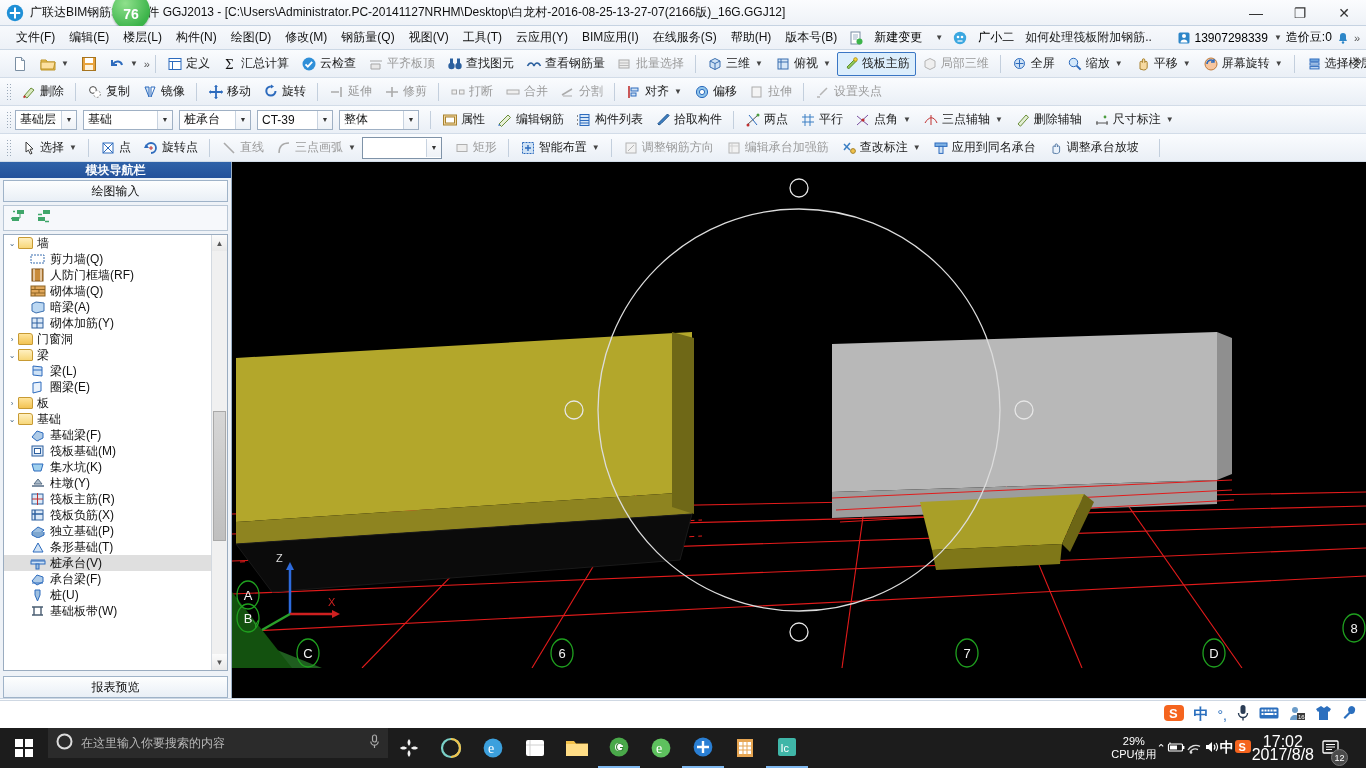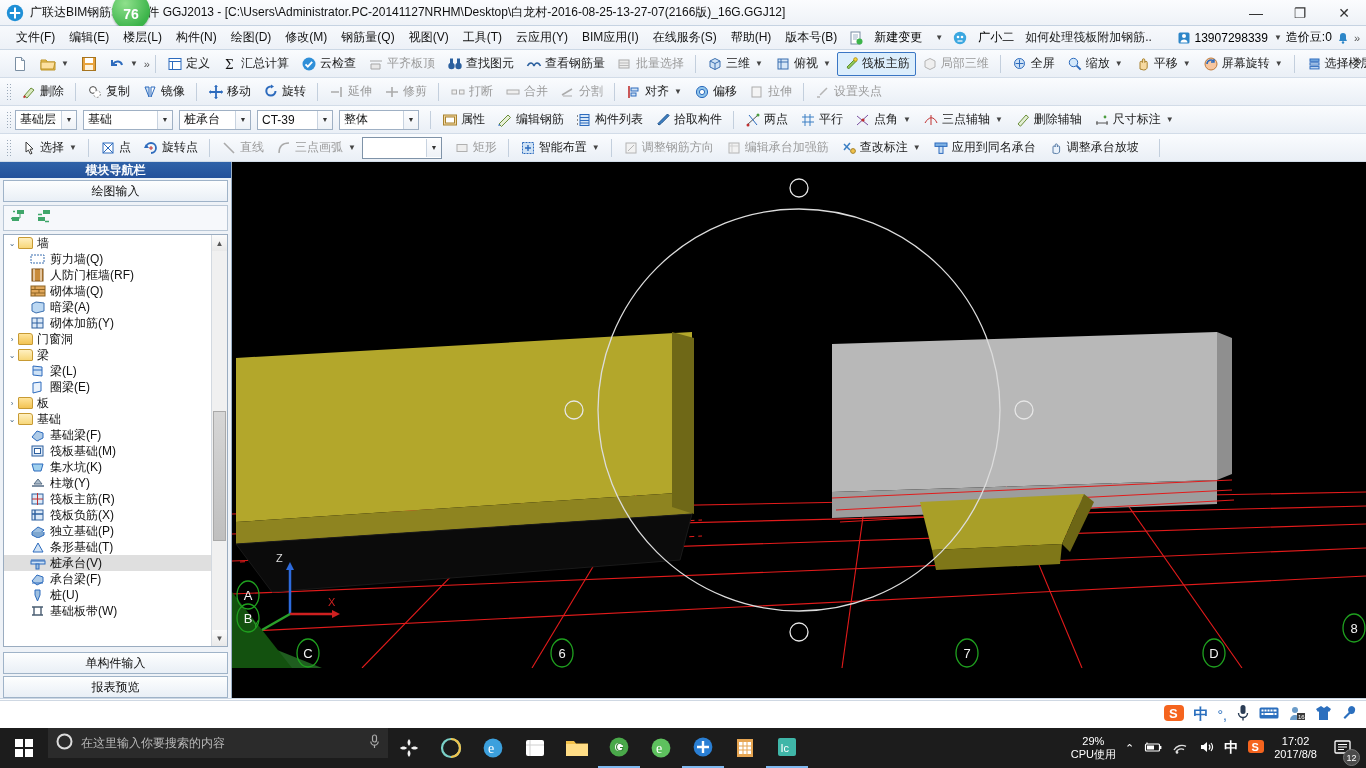--- a/index.html
+++ b/index.html
@@ -163,23 +163,23 @@
     position:absolute; left:0; right:0; bottom:0; height:40px;
     background:#1c1c1c; display:flex; align-items:flex-start;
   }
   .start{ width:48px;height:40px;display:flex;align-items:center;justify-content:center;}
   .searchbox{
     width:340px;height:30px;background:#2b2b2b;display:flex;align-items:center;
     gap:8px;padding:0 8px;color:#b9b9b9;font-size:12px;
   }
   .tbicon{ width:42px;height:40px;display:flex;align-items:center;justify-content:center;}
   .tbicon.run{ border-bottom:2px solid #7fb8ef;}
-  .tb-right{ margin-left:auto; display:flex; align-items:center; gap:9px;
-    color:#fff; font-size:11px; padding-right:6px;}
-  .clock{ text-align:center; line-height:13px; font-size:11px; color:#fff;}
+  .tb-right{ margin-left:auto; display:flex; align-items:center; gap:0;
+    color:#fff; font-size:11px; padding-right:18px;}
+  .clock{ text-align:center; line-height:13px; font-size:16px; color:#fff;}
   .cpu{ text-align:center;line-height:13px;font-size:11px;color:#fff;}
   .notif{ width:34px;height:40px;display:flex;align-items:center;justify-content:center;
     position:relative;}
   .nbadge{
     position:absolute; right:0; bottom:2px; width:17px;height:17px;border-radius:50%;
     background:#4a4a4a;color:#fff;font-size:9px;display:flex;align-items:center;
     justify-content:center; border:1px solid #777;
   }
 </style>
 </head>
@@ -1032,21 +1032,20 @@
           </div>
         </div>
       <div class="vscroll">
         <div class="vs-arrow">▲</div>
         <div class="vs-track">
             <div class="vs-thumb"></div>
           </div>
         <div class="vs-arrow">▼</div>
       </div>
     </div>
-    <div class="lp-btn">单构件输入</div>
     <div class="lp-btn" style="margin-bottom:0">报表预览</div>
   </div>
 
   <div class="canvas-wrap">
     <svg width="1134" height="506" viewBox="0 0 1134 506" style="display:block">
       <rect width="1134" height="506" fill="#000"></rect>
 
       <g stroke="#e21b1b" stroke-width="1.1" fill="none">
         <path d="M0 352 L1134 330"></path>
         <path d="M0 372 L1134 344"></path>

